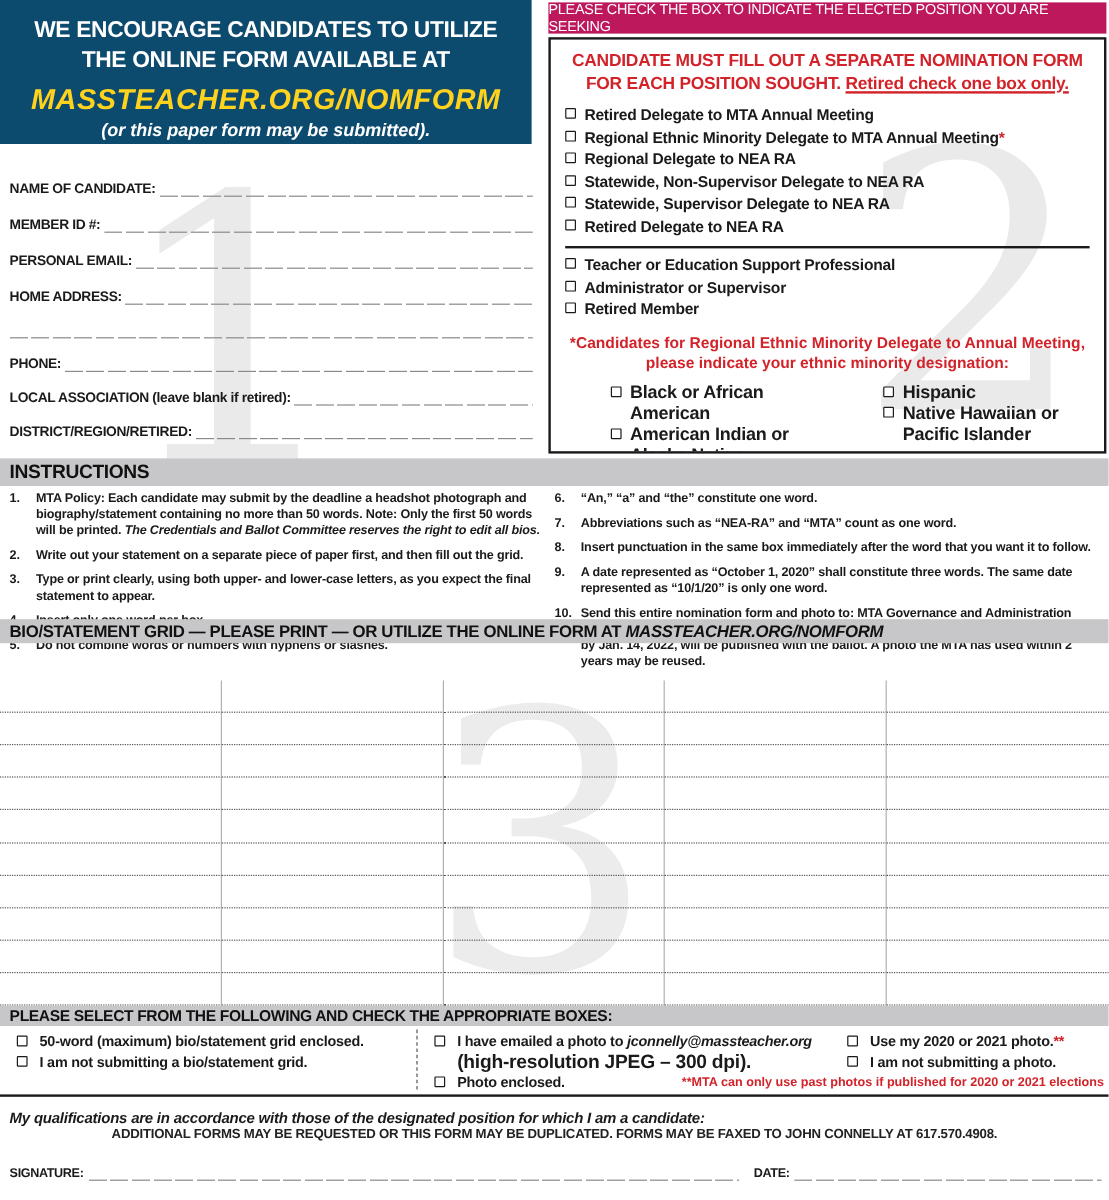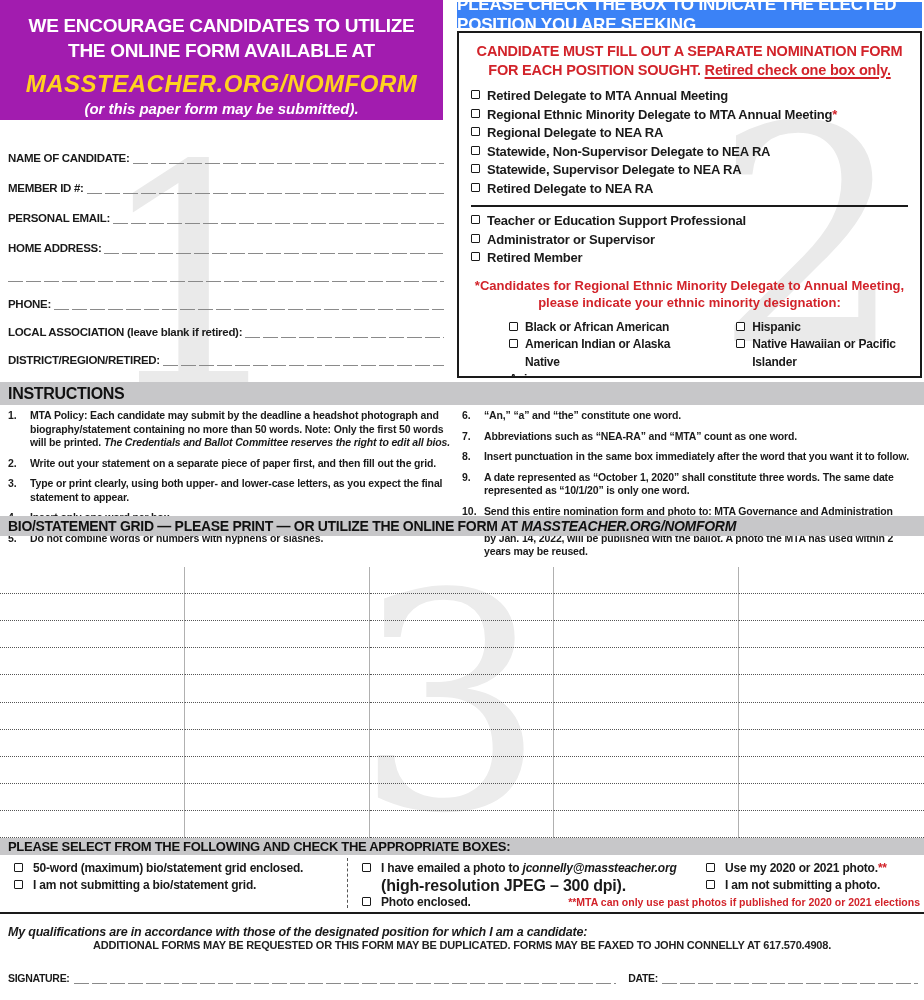--- a/index.html
+++ b/index.html
@@ -1,21 +1,21 @@
 <!DOCTYPE html>
 <html><head>
 <meta charset="utf-8">
 <style>
   * { margin:0; padding:0; box-sizing:border-box; }
   html,body { background:#fff; }
   body { font-family:"Liberation Sans", sans-serif; color:#1a1a1a; }
   #page { position:relative; width:924px; height:1000px; background:#fff; overflow:hidden; }
 
   
-  .red-box { position:absolute; left:0; top:0; width:443px; height:120px; background:#a21caf;
+  .red-box { position:absolute; left:0; top:0; width:443px; height:120px; background:#0c4a6e;
              text-align:center; padding-top:13px; z-index:2; }
   .red-box .l1 { color:#fff; font-weight:bold; font-size:19px; line-height:25px; letter-spacing:-0.3px; padding:0 18px; }
   .red-box .url { color:#ffd21e; font-weight:bold; font-style:italic; font-size:24px; letter-spacing:0.5px; margin-top:7px; }
   .red-box .l2 { color:#fff; font-style:italic; font-weight:bold; font-size:15px; margin-top:2px; }
 
   
   .fields { position:absolute; left:0; top:130px; width:450px; height:250px; z-index:2; }
   .field-row { position:absolute; left:8px; right:6px; display:flex; align-items:center; height:20px; }
   .field-label { font-weight:bold; font-size:11.5px; letter-spacing:-0.3px; white-space:nowrap; padding-right:3px; }
   .dashline { flex:1; height:12px;
@@ -23,40 +23,40 @@
       background-size:100% 1px; background-position:0 100%; background-repeat:no-repeat; }
 
   
   .wm { position:absolute; font-family:"DejaVu Serif", serif; color:#eaeaea; z-index:0;
         line-height:1; user-select:none; }
   .wm1 { left:95px; top:125px; font-size:310px; }
   .wm2 { left:255px; top:55px; font-size:300px; }
   .wm3 { left:355px; top:555px; font-size:300px; color:#ececec; z-index:0; }
 
   
-  .panel-bar { position:absolute; left:457px; top:2px; width:465px; height:26px; background:#3b82f6;
-               color:#fff; font-weight:bold; font-size:17px; letter-spacing:-0.2px;
+  .panel-bar { position:absolute; left:457px; top:2px; width:465px; height:26px; background:#be185d;
+               color:#fff; font-weight:normal; font-size:12px; letter-spacing:-0.2px;
                display:flex; align-items:center; justify-content:center; z-index:2; }
   .panel { position:absolute; left:457px; top:31px; width:465px; height:347px; border:2px solid #1a1a1a;
            overflow:hidden; z-index:2; background:transparent; }
   .panel-inner { position:relative; z-index:1; padding:9px 12px 0 12px; }
   .red { color:#d2232a; }
   .panel-notice { text-align:center; color:#d2232a; font-weight:bold; font-size:14.5px; line-height:19px; letter-spacing:-0.2px; }
   .panel-notice .ul { text-decoration:underline; text-decoration-thickness:2px; text-underline-offset:2px; }
   .cb { width:9px; height:9px; border:1.5px solid #1a1a1a; border-radius:1px; display:inline-block;
         flex:none; margin-right:7px; margin-top:3px; background:#fff; }
   .ck-item { display:flex; align-items:flex-start; font-weight:bold; font-size:13px; line-height:18.5px; letter-spacing:-0.2px; }
   .pos-list { margin-top:7px; }
   .panel-hr { border:none; border-top:2px solid #1a1a1a; margin:7px 0 5px 0; }
   .mem-title { text-align:center; color:#d2232a; font-weight:bold; font-size:16.5px; margin:2px 0 5px 0; letter-spacing:-0.2px; }
   .eth-note { text-align:center; color:#d2232a; font-weight:bold; font-size:13px; line-height:17px; margin-top:9px; }
   .eth-cols { display:flex; margin-top:8px; }
   .eth-col1 { width:52%; }
   .eth-col2 { width:48%; }
-  .eth-cols .ck-item { font-size:12px; line-height:17.5px;padding-left:38px; }
+  .eth-cols .ck-item { font-size:15px; line-height:17.5px;padding-left:38px; }
 
   
   .gray-bar { position:absolute; left:0; width:924px; background:#c7c7c9; color:#111;
               font-weight:bold; display:flex; align-items:center; z-index:2; }
   .bar-instructions { top:382px; height:23px; font-size:16px; padding-left:8px; letter-spacing:-0.3px; }
   .bar-grid { top:516px; height:20px; font-size:14px; padding-left:8px; letter-spacing:-0.3px; }
   .bar-select { top:838px; height:17px; font-size:13px; padding-left:8px; letter-spacing:-0.3px; }
   .bar-grid .it, .it { font-style:italic; }
 
   

